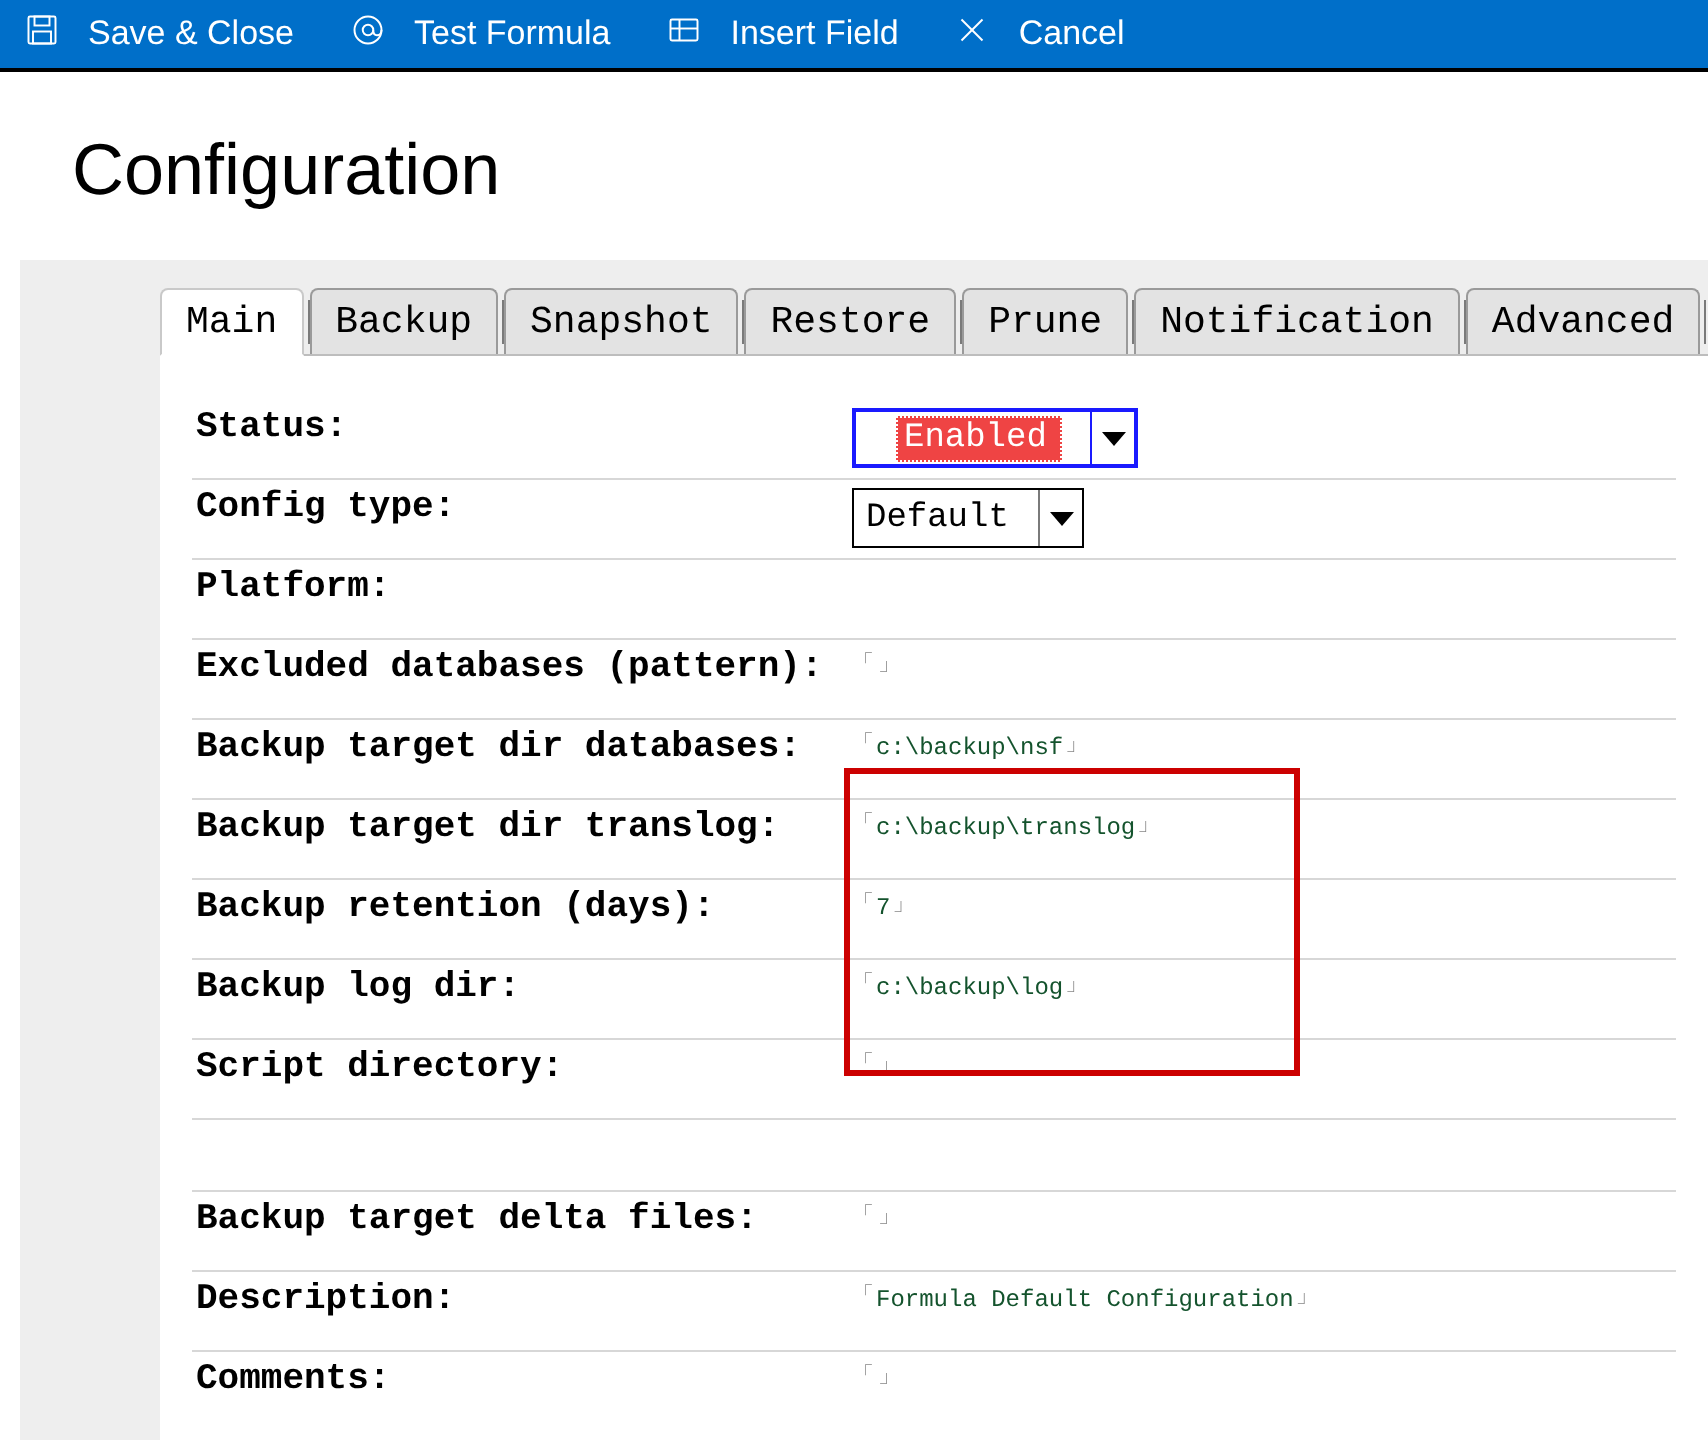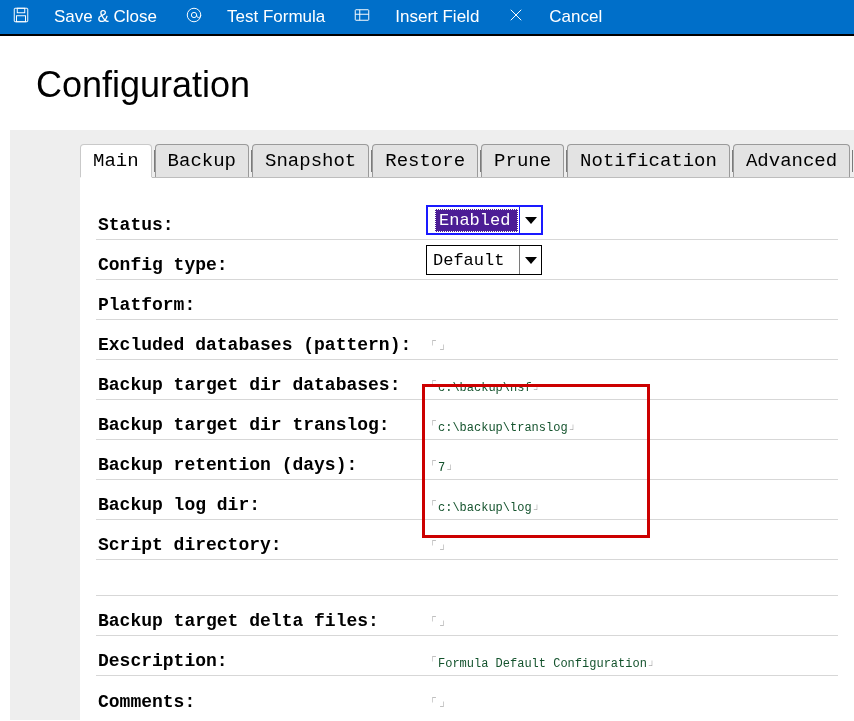--- a/index.html
+++ b/index.html
@@ -14,21 +14,21 @@
       background: #006fc9;
       color: #fff;
       height: 36px;
       padding: 0 12px;
       font-size: 17px;
       border-bottom: 2px solid #000;
     }
     .action-item {
       display: inline-flex;
       align-items: center;
-      gap: 24px;
+      gap: 14px;
       cursor: pointer;
     }
     .action-item svg { width: 18px; height: 18px; stroke: #fff; fill: none; stroke-width: 1.3; }
 
     
     .page-title { font-size: 36px; font-weight: 400; color: #000; margin: 28px 0 24px 36px; font-family: Helvetica, Arial, sans-serif;}
     .content-inner { margin-left: 10px; background: #eeeeee; padding: 14px 0 0 0; font-family: Liberation Mono, monospace; }
 
     
     .tabs {
@@ -63,21 +63,21 @@
     .panel {
       background: #fff;
       margin: 0 0 0 70px;
       border-top: 1px solid #bdbdbd;
       padding: 22px 16px 4px 16px;
       position: relative;
     }
 
     .row {
       display: flex;
-      align-items: flex-end;
+      align-items: flex-start;
       min-height: 40px;
       border-bottom: 1px solid #d7d7d7;
       padding: 4px 0;
       position: relative;
     }
     .row:first-child { border-top: none; }
     .spacer-row { height: 36px; border-bottom: 1px solid #d7d7d7; }
 
     .label {
       flex: 0 0 330px;
@@ -105,21 +105,21 @@
       border: 1px solid #000;
       background: #fff;
       font-size: 17px;
       padding: 0 0 0 6px;
       min-width: 116px;
       cursor: pointer;
     }
     .ncombo .ncombo-text { flex: 1 1 auto; padding-right: 8px; }
     .ncombo .ncombo-btn { width: 22px; height: 100%; display: flex; align-items: center; justify-content: center; border-left: 1px solid #7a7a7a; }
     .ncombo.selected { border: 2px solid #1a1aff; }
-    .ncombo.selected .ncombo-text { background: #4c1d95; color: #fff; padding: 2px 8px 2px 4px; margin: 1px; outline: 1px dotted #fff; outline-offset: -1px;}
+    .ncombo.selected .ncombo-text { background: #ef4444; color: #fff; padding: 2px 8px 2px 4px; margin: 14px; outline: 1px dotted #fff; outline-offset: -1px;}
     .ncombo.selected .ncombo-btn { border-left: 1px solid #1a1aff;}
     .ncombo .caret { width: 0; height: 0; border-left: 6px solid transparent; border-right: 6px solid transparent; border-top: 7px solid #000; }
 
     .value-col {
       flex: 1 1 auto;
       display: flex;
       align-items: center;
     }
 
     .highlight-box {

